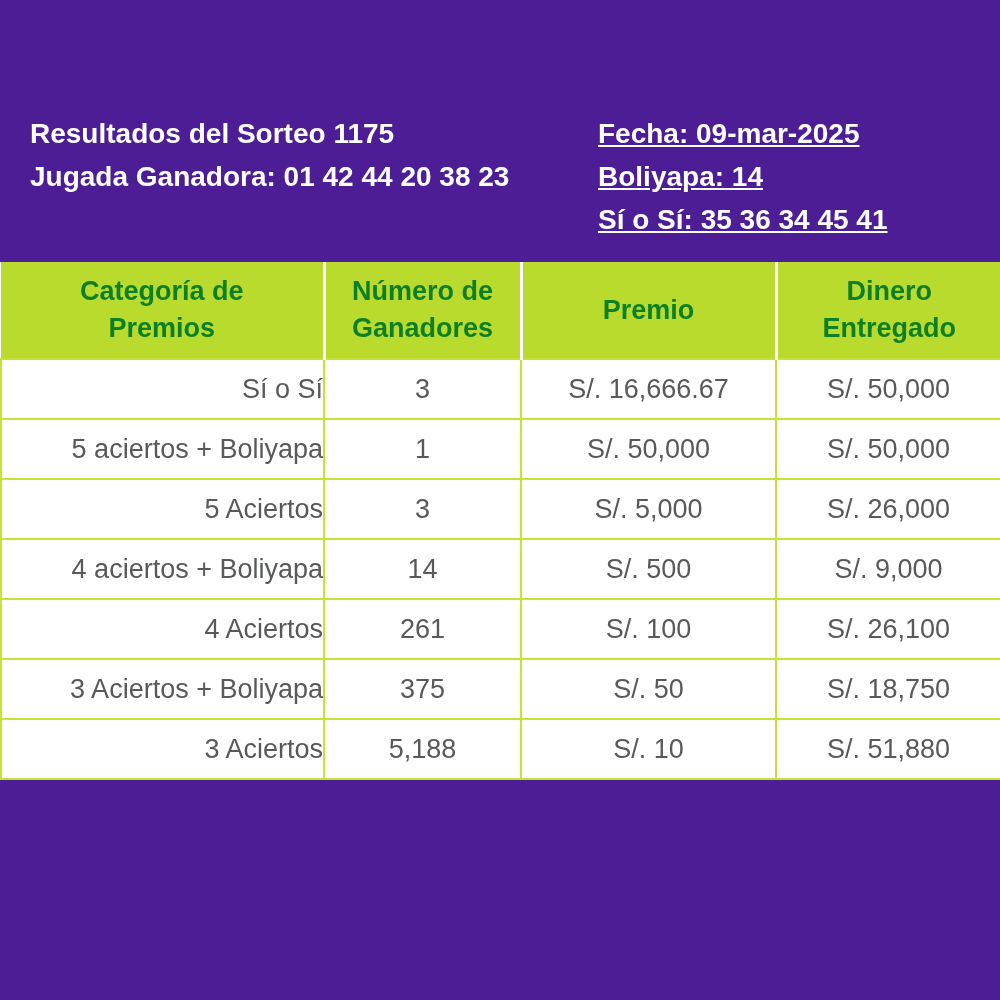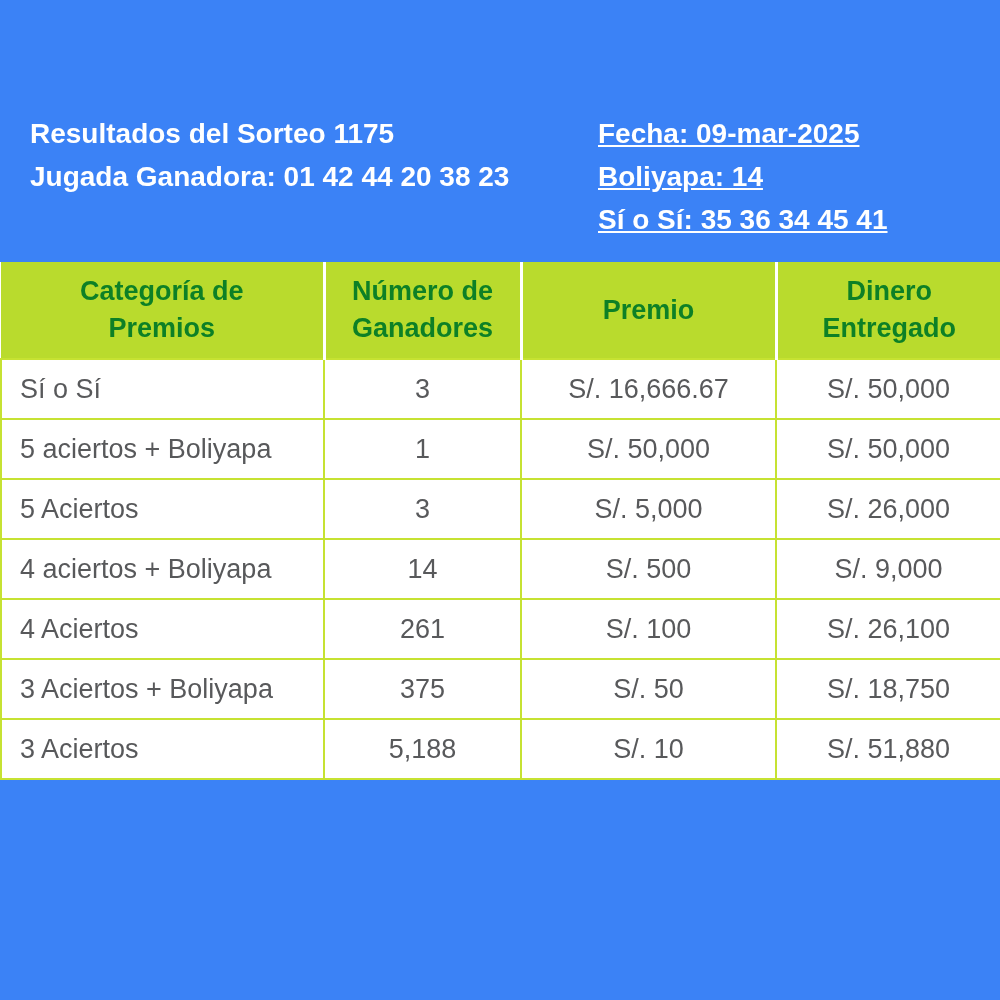--- a/index.html
+++ b/index.html
@@ -2,21 +2,21 @@
 <html><head>
 <meta charset="utf-8">
 <style>
   html, body { margin:0; padding:0; }
   .page {
     width:1000px; height:1000px;
     display:flex; flex-direction:column;
     background:#ffffff; overflow:hidden;
     font-family:"Liberation Sans", sans-serif;
   }
-  .banner { background:#3b82f6; }
+  .banner { background:#4c1d95; }
   .banner-top { height:262px; position:relative; flex:0 0 auto; }
   .banner-bottom { flex:1 1 auto; }
   .banner-text {
     position:absolute; top:112px;
     color:#ffffff; font-weight:700; font-size:28px; line-height:43px;
     white-space:nowrap;
   }
   .banner-left { left:30px; }
   .banner-right { left:598px;text-decoration:underline; }
 
@@ -37,21 +37,21 @@
   thead th:nth-child(1) .hwrap { max-width:210px; }
   thead th:nth-child(2) .hwrap { max-width:165px; }
   thead th:nth-child(4) .hwrap { max-width:155px; }
 
   tbody td {
     height:58px; background:#ffffff;
     border:2px solid #c6e232;
     color:#58595b; font-size:27px;
     text-align:center; vertical-align:middle; padding:0;
   }
-  tbody td:first-child { text-align:left; padding-left:18px; }
+  tbody td:first-child { text-align:right; padding-left:18px; }
 </style>
 </head>
 <body>
 
 <div class="page">
 
   <div class="banner banner-top">
     <div class="banner-text banner-left">
       <div>Resultados del Sorteo 1175</div>
       <div>Jugada Ganadora: 01 42 44 20 38 23</div>

